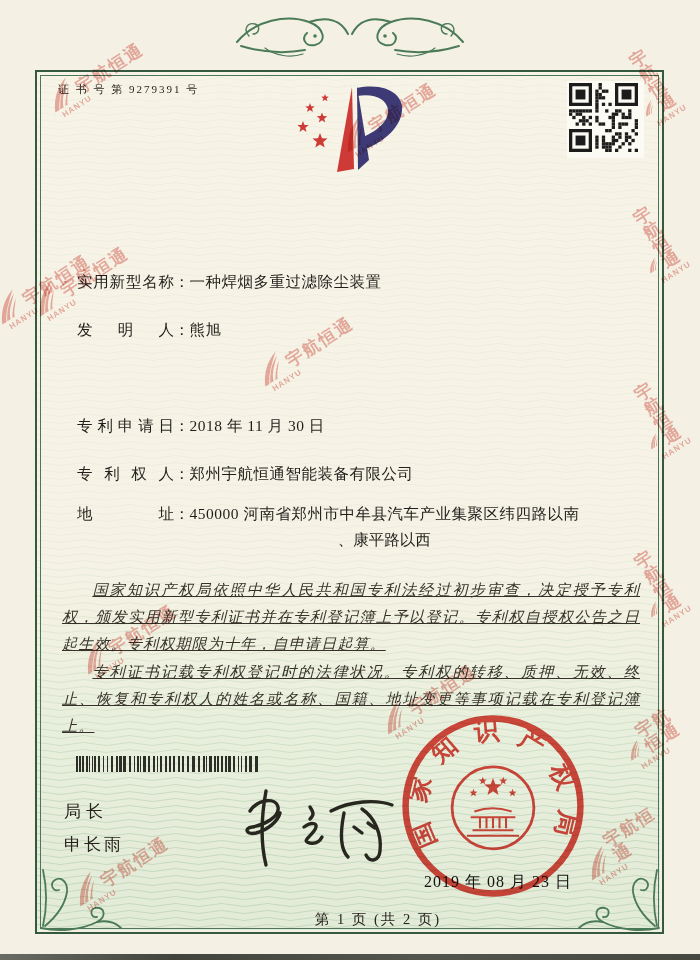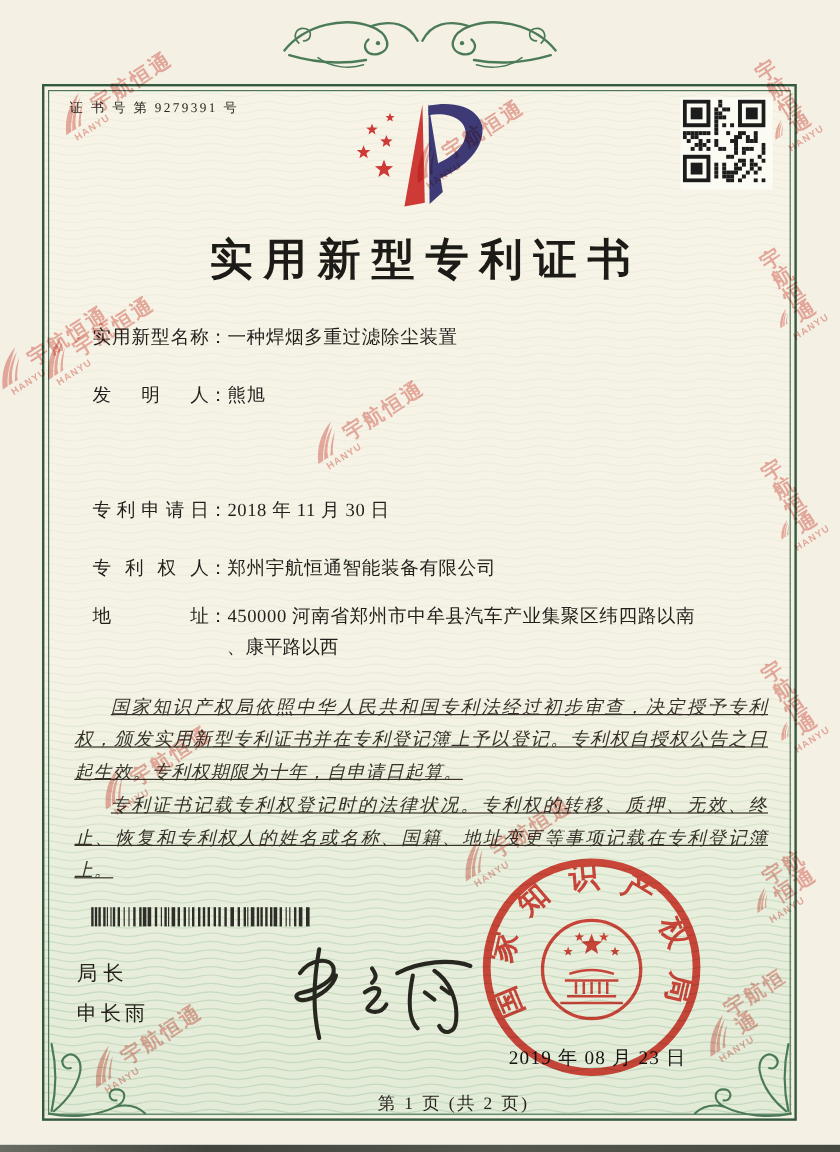--- a/index.html
+++ b/index.html
@@ -13,21 +13,21 @@
   .ornament{position:absolute;z-index:2;}
   .cert-no{position:absolute;left:58px;top:82px;font-size:11px;letter-spacing:2px;color:#2a2722;z-index:2;}
   .logo{position:absolute;left:288px;top:80px;z-index:2;}
   .qr{position:absolute;left:567px;top:81px;width:73px;height:73px;background:#fbfaf3;padding:2px;z-index:2;}
   .title{position:absolute;left:0;top:192px;width:100%;margin:0;text-align:center;font-size:36px;font-weight:bold;
          letter-spacing:9px;padding-left:9px;box-sizing:border-box;color:#1d1b17;z-index:2;}
   .row{position:absolute;left:77px;font-size:15.5px;line-height:26px;color:#211f1b;z-index:2;white-space:nowrap;}
   .flabel{display:inline-block;width:97px;text-align:justify;text-align-last:justify;vertical-align:top;}
   .colon{display:inline-block;vertical-align:top;}
   .fvalue{letter-spacing:0.5px;vertical-align:top;}
-  .addr2{margin-left:112px;white-space:nowrap;}
+  .addr2{margin-left:112px;white-space:nowrap;text-align:center;}
   .grant{position:absolute;left:247px;top:0;}
   .grant .glabel{letter-spacing:3px;}
   .paras{position:absolute;left:62px;top:576px;width:578px;font-size:15.2px;line-height:27.2px;letter-spacing:1px;
          color:#363229;text-align:justify;z-index:2;font-style:italic;}
   .paras p{margin:0;text-indent:2em;text-decoration:underline;}
   .barcode{position:absolute;left:76px;top:756px;width:184px;height:16px;z-index:2;}
   .director-title{position:absolute;left:64px;top:800px;font-size:17px;letter-spacing:5px;color:#26231d;z-index:2;}
   .director-name{position:absolute;left:64px;top:833px;font-size:17px;letter-spacing:3px;color:#26231d;z-index:2;}
   .signature{position:absolute;left:228px;top:783px;z-index:4;}
   .seal{position:absolute;left:400px;top:713px;width:186px;height:186px;z-index:5;mix-blend-mode:multiply;opacity:.92;}
@@ -321,21 +321,20 @@
         <rect x="6.6" y="6.6" width="9.899999999999999" height="9.899999999999999" fill="#1c1c1c"></rect>
         <rect x="46.199999999999996" y="0" width="23.099999999999998" height="23.099999999999998" fill="#1c1c1c"></rect>
         <rect x="49.5" y="3.3" width="16.5" height="16.5" fill="#fbfaf3"></rect>
         <rect x="52.8" y="6.6" width="9.899999999999999" height="9.899999999999999" fill="#1c1c1c"></rect>
         <rect x="0" y="46.199999999999996" width="23.099999999999998" height="23.099999999999998" fill="#1c1c1c"></rect>
         <rect x="3.3" y="49.5" width="16.5" height="16.5" fill="#fbfaf3"></rect>
         <rect x="6.6" y="52.8" width="9.899999999999999" height="9.899999999999999" fill="#1c1c1c"></rect>
       </svg>
   </div>
 
-  <h1 class="title">实用新型专利证书</h1>
 
   <div class="row" style="top:269px">
     <span class="flabel">实用新型名称</span><span class="colon">：</span><span class="fvalue">一种焊烟多重过滤除尘装置</span>
   </div>
   <div class="row" style="top:317px">
     <span class="flabel">发明人</span><span class="colon">：</span><span class="fvalue">熊旭</span>
   </div>
   <div class="row" style="top:413px">
     <span class="flabel">专利申请日</span><span class="colon">：</span><span class="fvalue">2018 年 11 月 30 日</span>
   </div>

